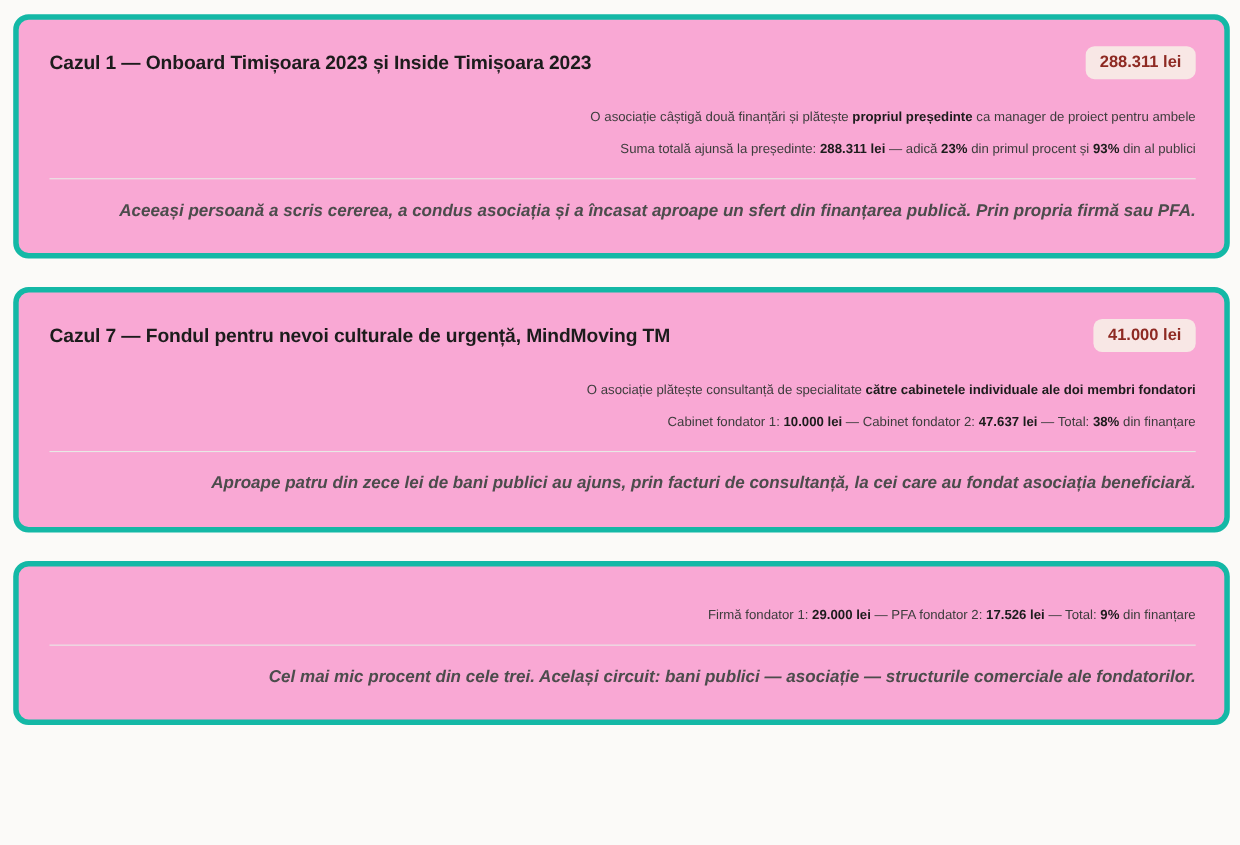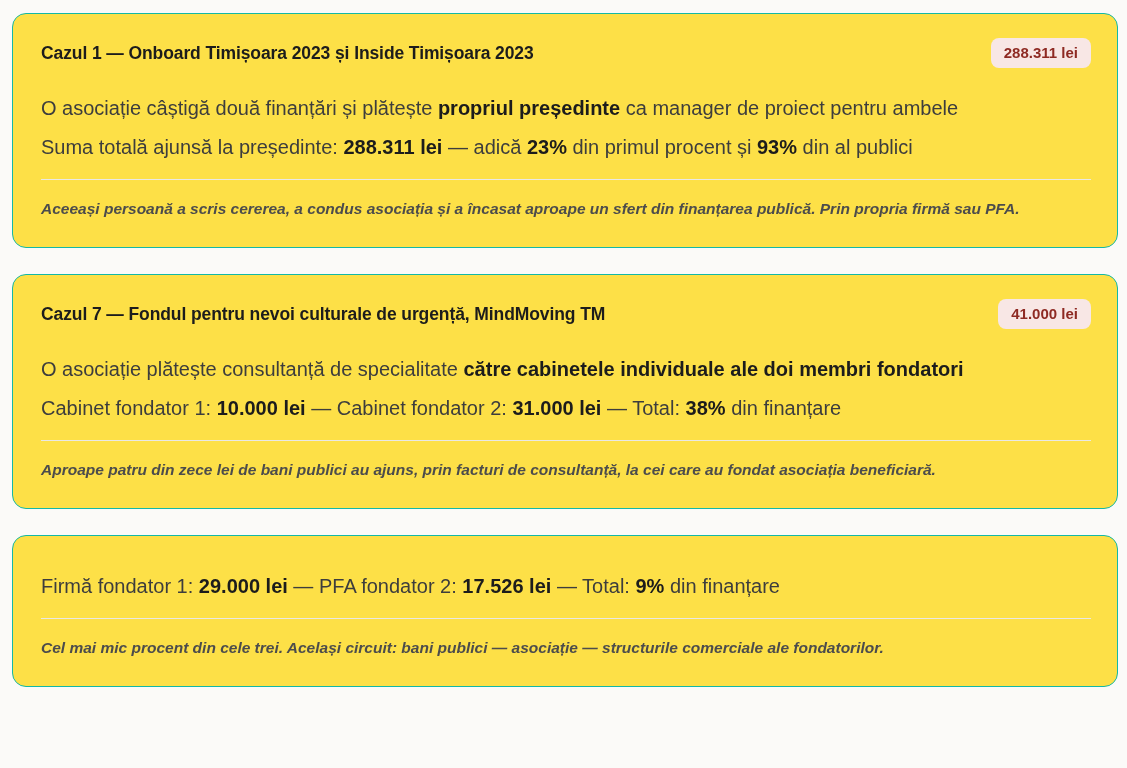--- a/index.html
+++ b/index.html
@@ -10,24 +10,25 @@
     padding: 13px 9px 13px 12px;
     font-family: "Liberation Sans", "DejaVu Sans", sans-serif;
     color: #3d3d3d;
   }
   .case-list {
     display: flex;
     flex-direction: column;
     gap: 26px;
   }
   .card {
-    background: #fde047;
-    border: 1px solid #14b8a6;
+    background: #f9a8d4;
+    border: 5px solid #14b8a6;
     border-radius: 14px;
     padding: 24px 26px 26px 28px;
+    text-align: right;
   }
   .card-header {
     display: flex;
     align-items: center;
     justify-content: space-between;
     gap: 16px;
   }
   .card-title {
     font-size: 17.5px;
     font-weight: 700;
@@ -40,21 +41,21 @@
     background: #f8e7e5;
     color: #8e2a23;
     font-size: 15px;
     font-weight: 700;
     padding: 6px 13px;
     border-radius: 8px;
     line-height: 1.2;
     white-space: nowrap;
   }
   .body-line {
-    font-size: 20px;
+    font-size: 12px;
     line-height: 1.3;
     color: #3d3d3d;
   }
   .body-line.first { margin-top: 27px; }
   .body-line.second { margin-top: 13px; }
   .body-line .b {
     font-weight: 700;
     color: #1c1c1c;
   }
   .divider {
@@ -85,21 +86,21 @@
     <hr class="divider">
     <p class="note">Aceeași persoană a scris cererea, a condus asociația și a încasat aproape un sfert din finanțarea publică. Prin propria firmă sau PFA.</p>
   </section>
 
   <section class="card">
     <div class="card-header">
       <h2 class="card-title">Cazul 7 — Fondul pentru nevoi culturale de urgență, MindMoving TM</h2>
       <span class="amount-badge">41.000 lei</span>
     </div>
     <p class="body-line first"><span>O asociație plătește consultanță de specialitate </span><span class="b">către cabinetele individuale ale doi membri fondatori</span></p>
-    <p class="body-line second"><span>Cabinet fondator 1: </span><span class="b">10.000 lei</span><span> — Cabinet fondator 2: </span><span class="b">31.000 lei</span><span> — Total: </span><span class="b">38%</span><span> din finanțare</span></p>
+    <p class="body-line second"><span>Cabinet fondator 1: </span><span class="b">10.000 lei</span><span> — Cabinet fondator 2: </span><span class="b">47.637 lei</span><span> — Total: </span><span class="b">38%</span><span> din finanțare</span></p>
     <hr class="divider">
     <p class="note">Aproape patru din zece lei de bani publici au ajuns, prin facturi de consultanță, la cei care au fondat asociația beneficiară.</p>
   </section>
 
   <section class="card">
     <p class="body-line second"><span>Firmă fondator 1: </span><span class="b">29.000 lei</span><span> — PFA fondator 2: </span><span class="b">17.526 lei</span><span> — Total: </span><span class="b">9%</span><span> din finanțare</span></p>
     <hr class="divider">
     <p class="note">Cel mai mic procent din cele trei. Același circuit: bani publici — asociație — structurile comerciale ale fondatorilor.</p>
   </section>
 </main>

